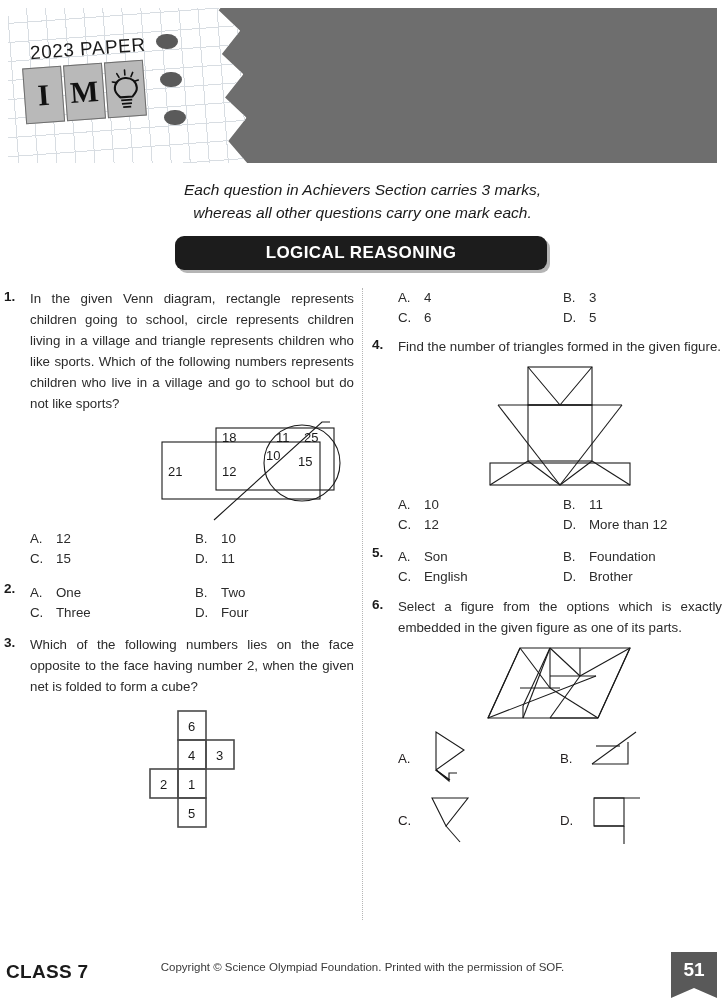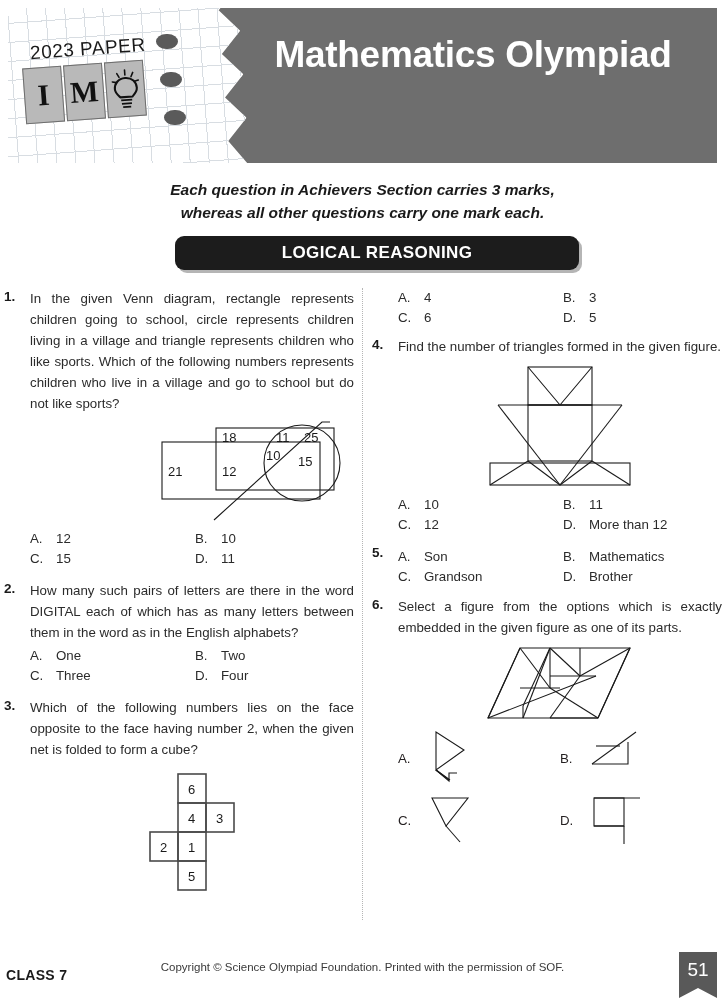--- a/index.html
+++ b/index.html
@@ -109,32 +109,32 @@
 
   
   .subtitle {
     position: absolute;
     left: 0;
     top: 178px;
     width: 725px;
     text-align: center;
     font-family: "Liberation Sans", sans-serif;
     font-style: italic;
-    font-weight: bold;
+    font-weight: normal;
     font-size: 15.5px;
     line-height: 23px;
     color: #1a1a1a;
   }
 
   
   .section-pill {
     position: absolute;
     left: 175px;
     top: 236px;
-    width: 404px;
+    width: 372px;
     height: 34px;
     background: #1c1c1c;
     border-radius: 9px;
     box-shadow: 3px 3px 0 rgba(120,120,120,0.55);
     color: #ffffff;
     font-weight: bold;
     font-size: 17px;
     letter-spacing: 0.4px;
     display: flex;
     align-items: center;
@@ -217,43 +217,43 @@
     flex: 0 0 26px;
     font-size: 13.3px;
   }
 
   
   .footer-class {
     position: absolute;
     left: 6px;
     bottom: 17px;
     font-weight: bold;
-    font-size: 14px;
+    font-size: 19px;
     letter-spacing: 0.3px;
     color: #1a1a1a;
   }
   .footer-copy {
     position: absolute;
     left: 0;
     bottom: 27px;
     width: 725px;
     text-align: center;
     font-size: 11.5px;
     color: #3a3a3a;
   }
   .page-badge {
     position: absolute;
     right: 8px;
     bottom: 2px;
-    width: 38px;
+    width: 46px;
     height: 46px;
     background: #595959;
     clip-path: polygon(0 0, 100% 0, 100% 100%, 50% 78%, 0 100%);
     color: #ffffff;
-    font-weight: normal;
+    font-weight: bold;
     font-size: 19px;
     display: flex;
     align-items: flex-start;
     justify-content: center;
     padding-top: 7px;
     box-sizing: border-box;
   }
   svg { display: block; }
   .ln { stroke: #1a1a1a; stroke-width: 1.1; fill: none; }
   .lnbold { stroke: #4a4a4a; stroke-width: 1.6; fill: none; }
@@ -289,21 +289,20 @@
         <g stroke="#111" stroke-width="1.8">
           <line x1="9.5" y1="33" x2="20.5" y2="33"></line>
           <line x1="10" y1="36.5" x2="20" y2="36.5"></line>
           <line x1="11" y1="40" x2="19" y2="40"></line>
         </g>
       </svg>
     </div>
   </div>
 
   <div class="header-title">
-    <div class="title-line">Mathematics Olympiad</div>
   </div>
 </div>
 
 <div class="subtitle">
   <div>Each question in Achievers Section carries 3 marks,</div>
   <div>whereas all other questions carry one mark each.</div>
 </div>
 
 <div class="section-pill">LOGICAL REASONING</div>
 
@@ -354,21 +353,20 @@
           <span class="opt-key">D.</span>
           <span class="opt-val">11</span>
         </div>
       </div>
     </div>
   </div>
 
   <div class="q" style="margin-top:12px;">
     <div class="q-num">2.</div>
     <div class="q-body">
-      <div class="q-text">How many such pairs of letters are there in the word DIGITAL each of which has as many letters between them in the word as in the English alphabets?</div>
       <div class="opts">
         <div class="opt">
           <span class="opt-key">A.</span>
           <span class="opt-val">One</span>
         </div>
         <div class="opt">
           <span class="opt-key">B.</span>
           <span class="opt-val">Two</span>
         </div>
         <div class="opt">
@@ -482,25 +480,25 @@
   <div class="q" style="margin-top:10px;">
     <div class="q-num">5.</div>
     <div class="q-body">
       <div class="opts">
         <div class="opt">
           <span class="opt-key">A.</span>
           <span class="opt-val">Son</span>
         </div>
         <div class="opt">
           <span class="opt-key">B.</span>
-          <span class="opt-val">Mathematics</span>
+          <span class="opt-val">Foundation</span>
         </div>
         <div class="opt">
           <span class="opt-key">C.</span>
-          <span class="opt-val">Grandson</span>
+          <span class="opt-val">English</span>
         </div>
         <div class="opt">
           <span class="opt-key">D.</span>
           <span class="opt-val">Brother</span>
         </div>
       </div>
     </div>
   </div>
 
   <div class="q" style="margin-top:10px;">

